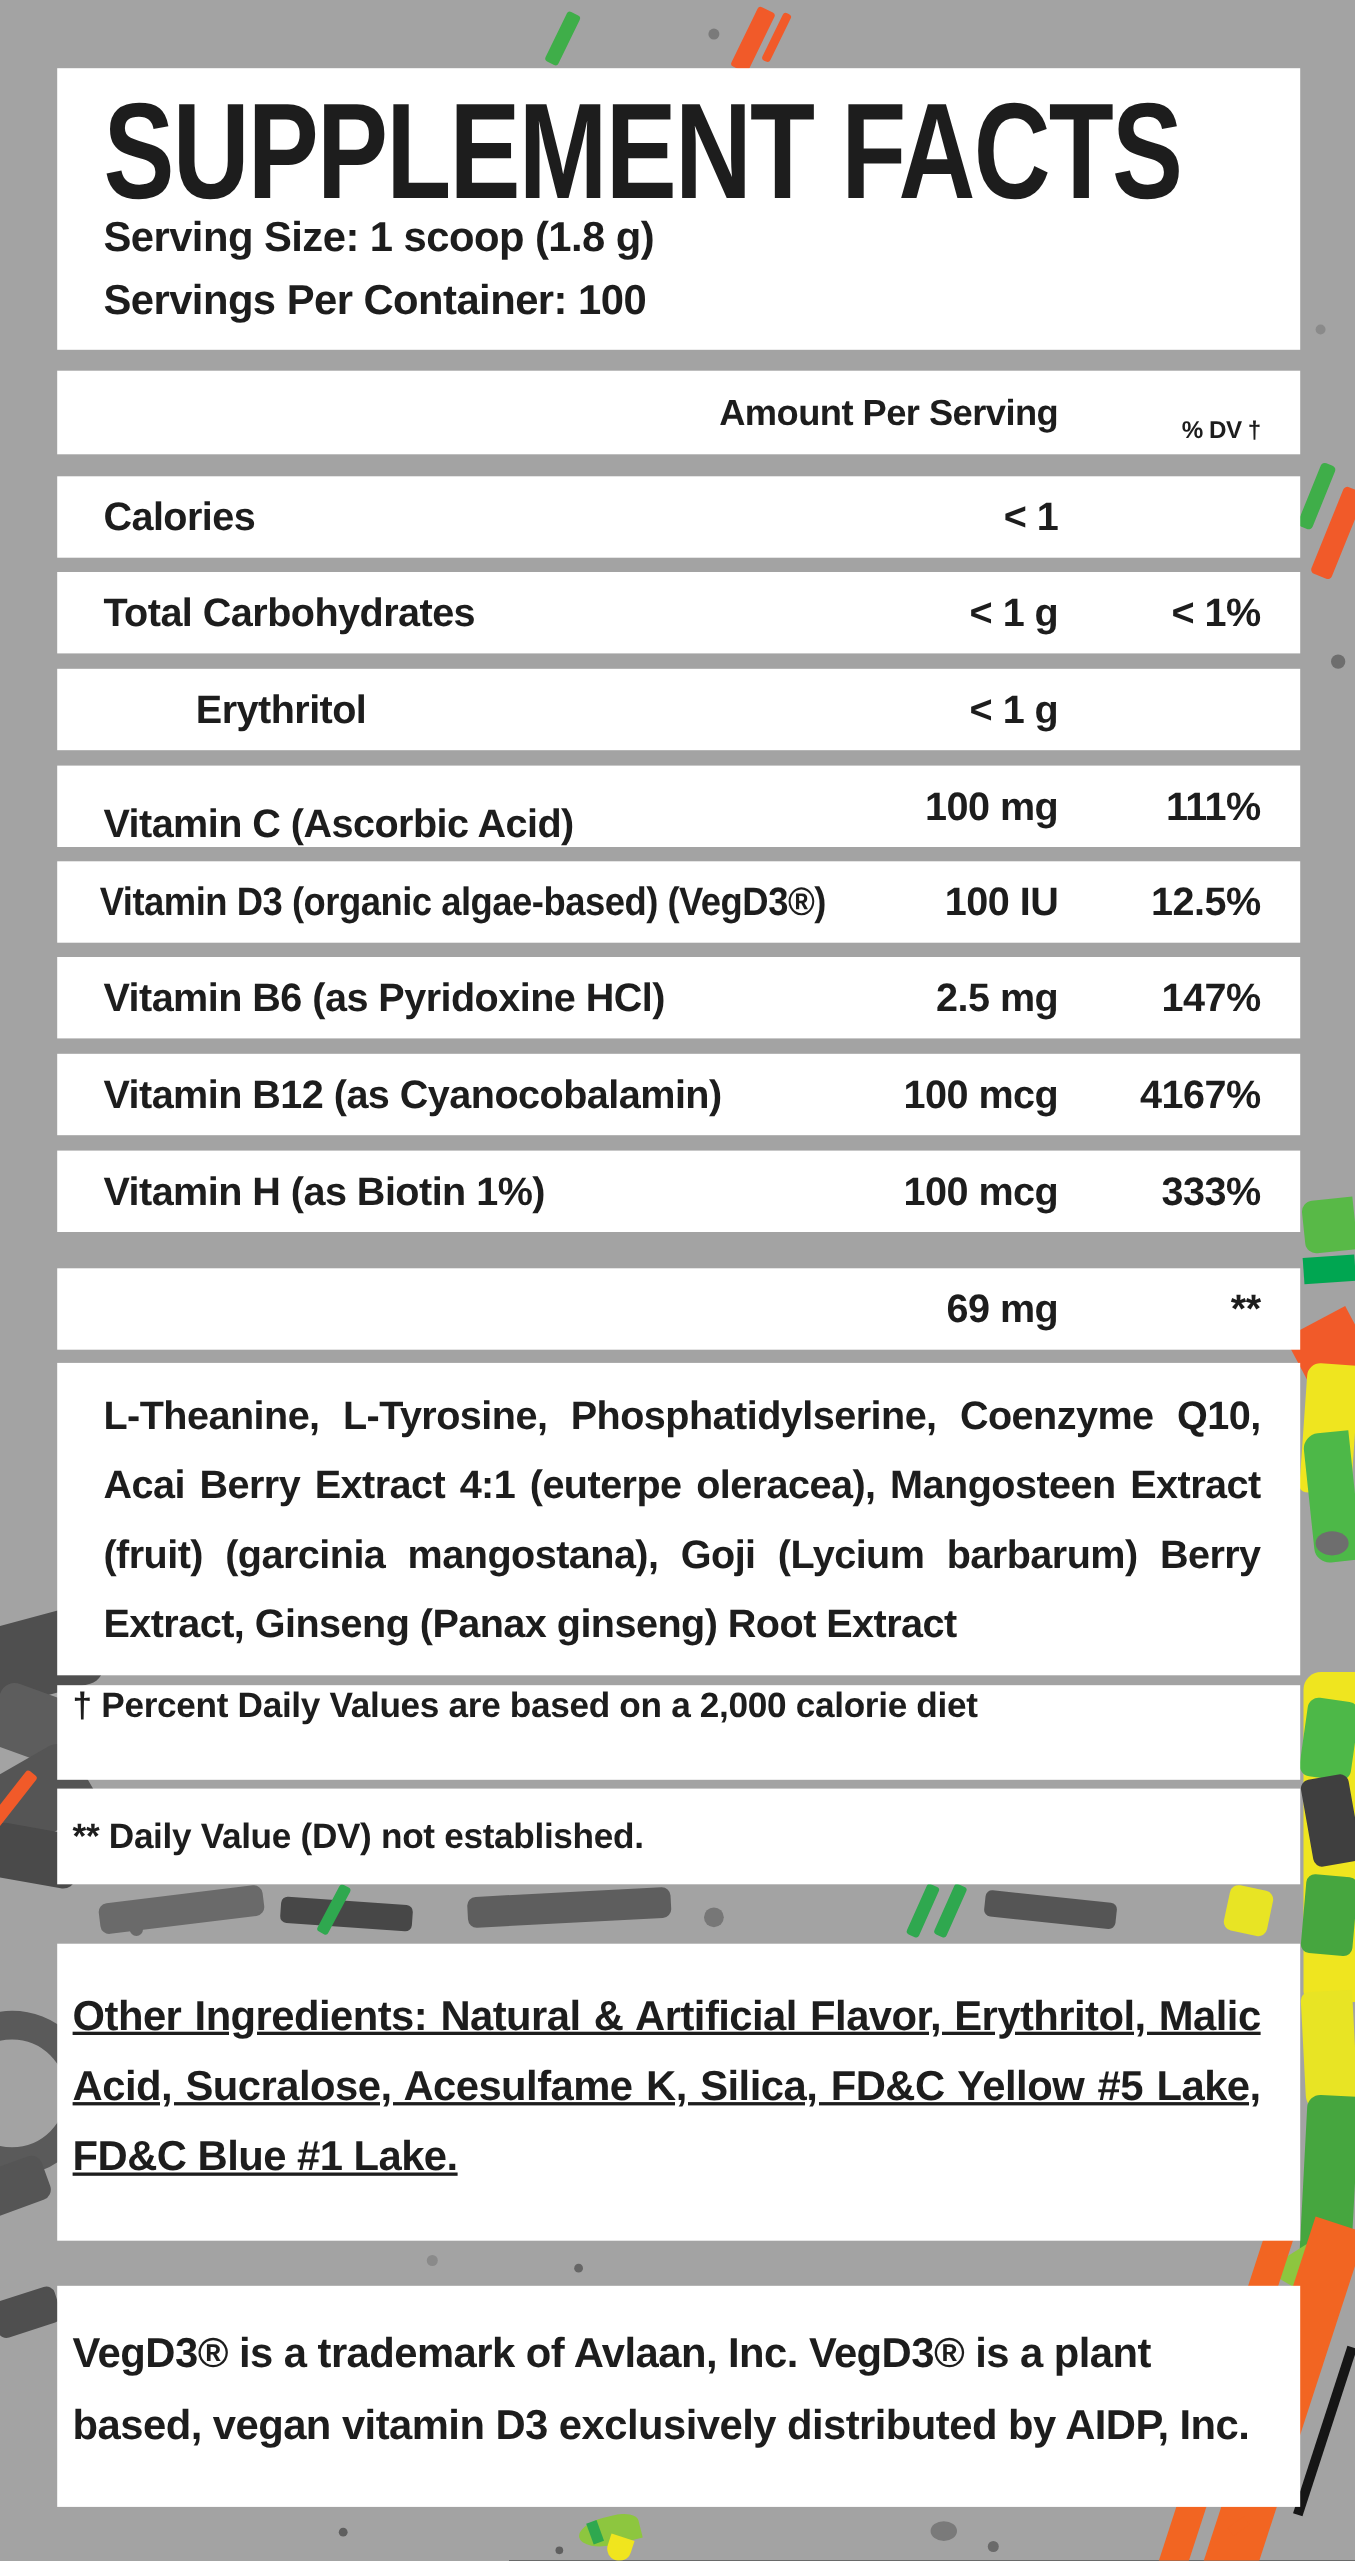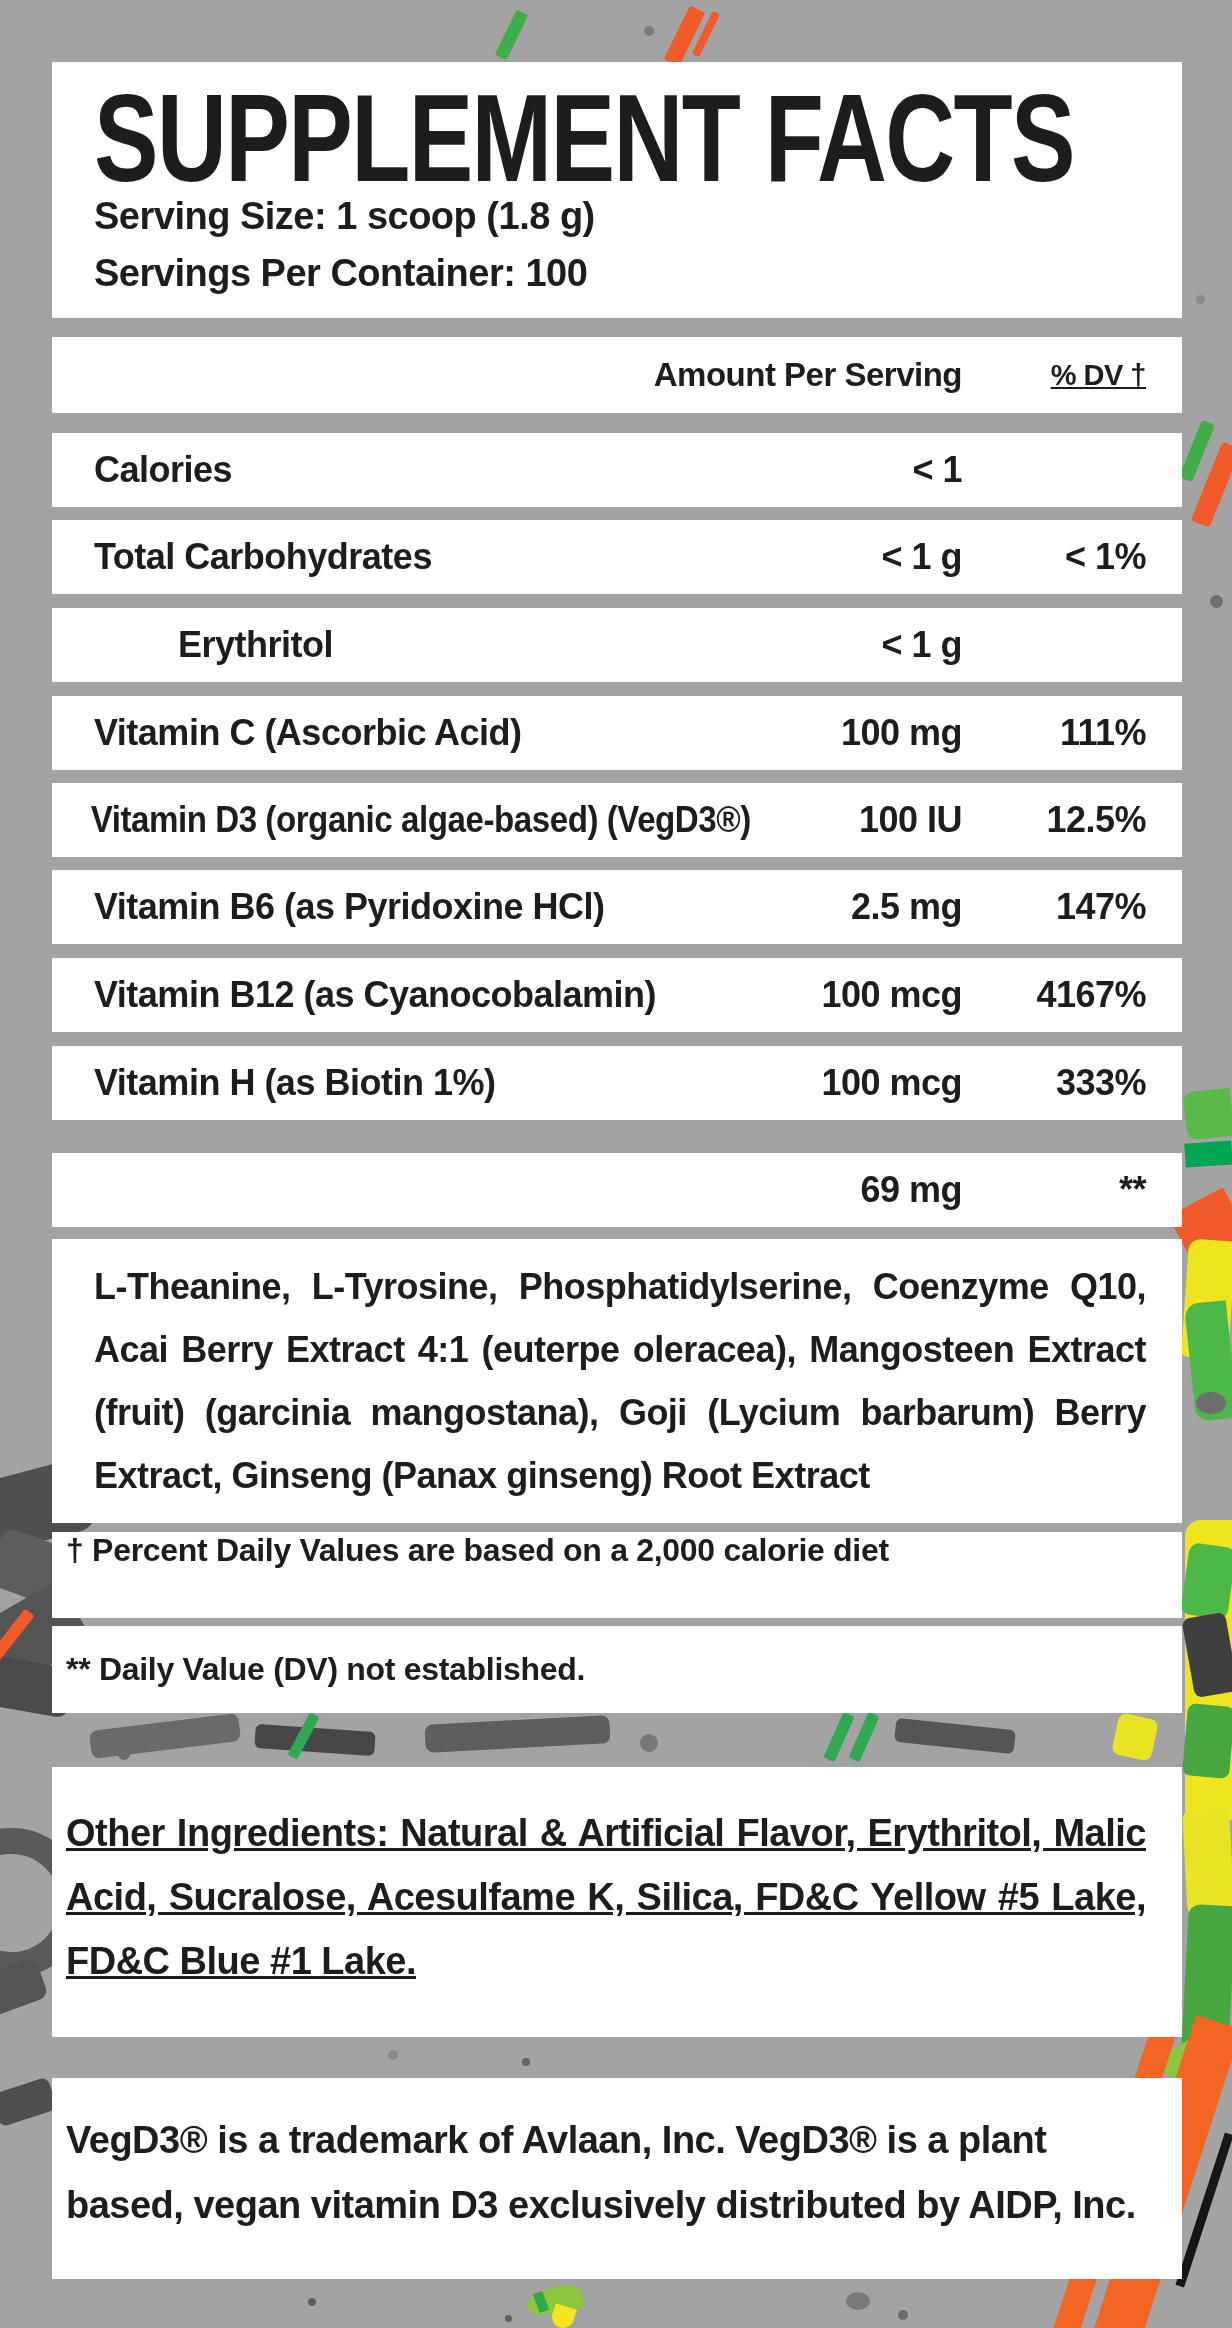--- a/index.html
+++ b/index.html
@@ -21,35 +21,35 @@
     transform:scaleX(0.78);transform-origin:left center;color:#1d1d1d;
   }
   .serving-line{position:absolute;left:42px;font-size:38px;font-weight:bold;
     letter-spacing:-0.5px;line-height:52px;white-space:nowrap;}
   .serving-1{top:128px;}
   .serving-2{top:185px;}
   
   .col-hdr{top:337px;height:76px;}
   .col-amount{position:absolute;right:220px;top:0;height:100%;display:flex;align-items:center;
     font-size:33px;font-weight:bold;letter-spacing:-0.5px;}
-  .col-dv{position:absolute;right:36px;top:0;height:100%;display:flex;align-items:center;
-    font-size:29px;font-weight:bold;letter-spacing:-0.5px;text-decoration:underline;}
+  .col-dv{position:absolute;right:36px;top:16px;height:100%;display:flex;align-items:center;
+    font-size:22px;font-weight:bold;letter-spacing:-0.5px;}
   
   .nrow{height:74px;display:flex;align-items:center;}
   .nrow .name{padding-left:42px;font-size:36px;font-weight:bold;letter-spacing:-0.5px;white-space:nowrap;}
   .nrow .name.indent{padding-left:126px;}
   .nrow .name.condensed{transform:scaleX(0.92);transform-origin:left center;}
   .nrow .amount,.nrow .dv{position:absolute;top:0;height:100%;display:flex;align-items:center;
     font-size:36px;font-weight:bold;letter-spacing:-0.5px;white-space:nowrap;}
   .nrow .amount{right:220px;}
   .nrow .dv{right:36px;}
   .r-calories{top:433px;}
   .r-carbs{top:520px;}
   .r-erythritol{top:608px;}
-  .r-vitc{top:696px;}
+  .r-vitc{top:696px;align-items:flex-end;}
   .r-vitd3{top:783px;}
   .r-vitb6{top:870px;}
   .r-vitb12{top:958px;}
   .r-vith{top:1046px;}
   .r-blend{top:1153px;}
   
   .blend-body{top:1239px;height:284px;padding:16px 36px 0 42px;}
   .blend-body .pline{font-size:36px;font-weight:bold;letter-spacing:-0.5px;line-height:63px;white-space:nowrap;}
   .jline{text-align:justify;text-align-last:justify;white-space:normal !important;}
   

